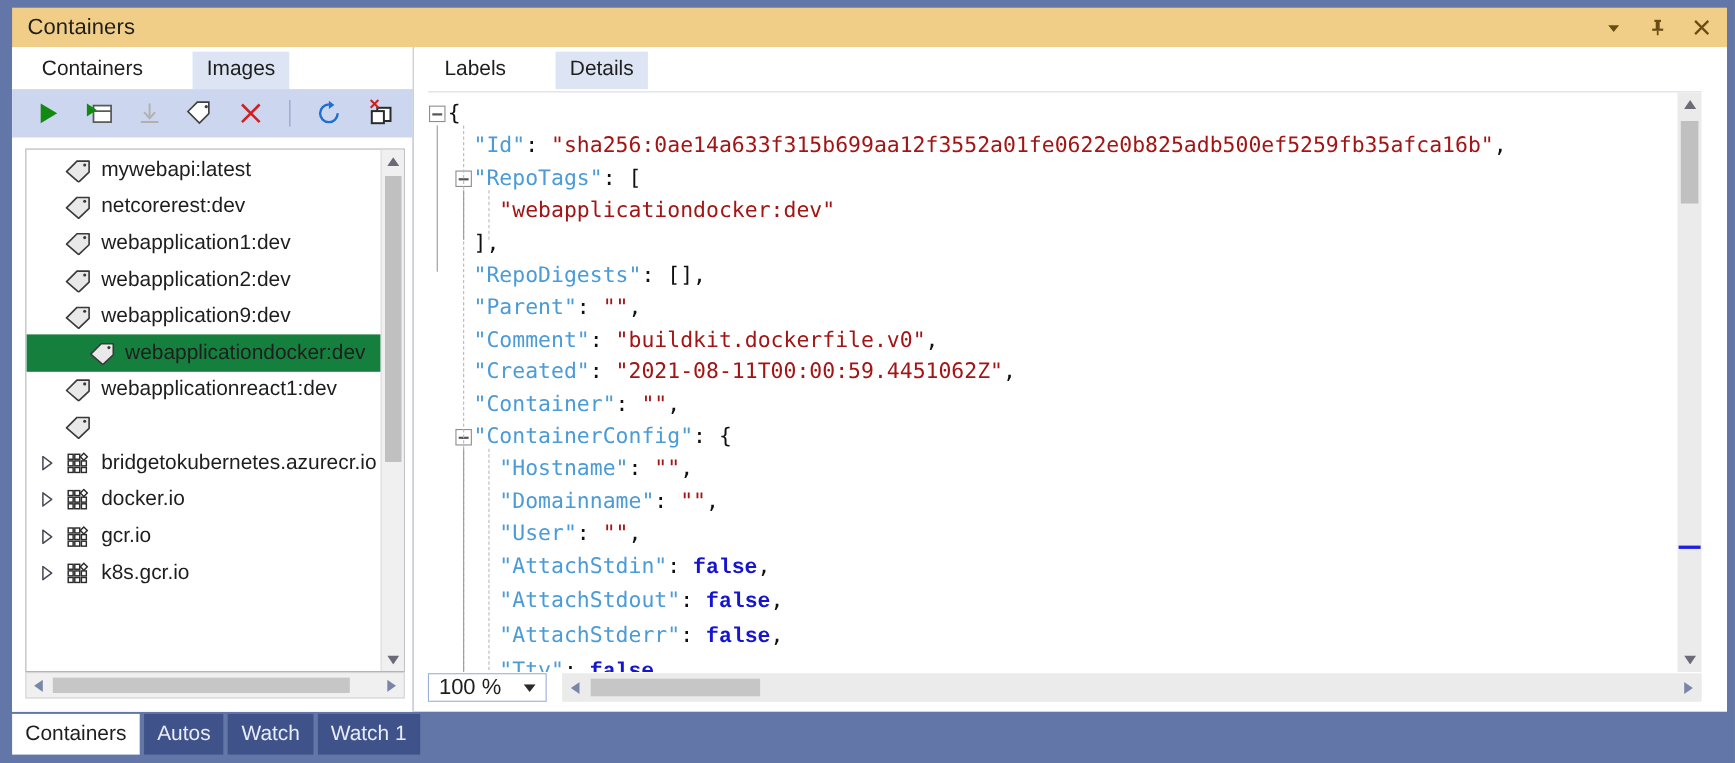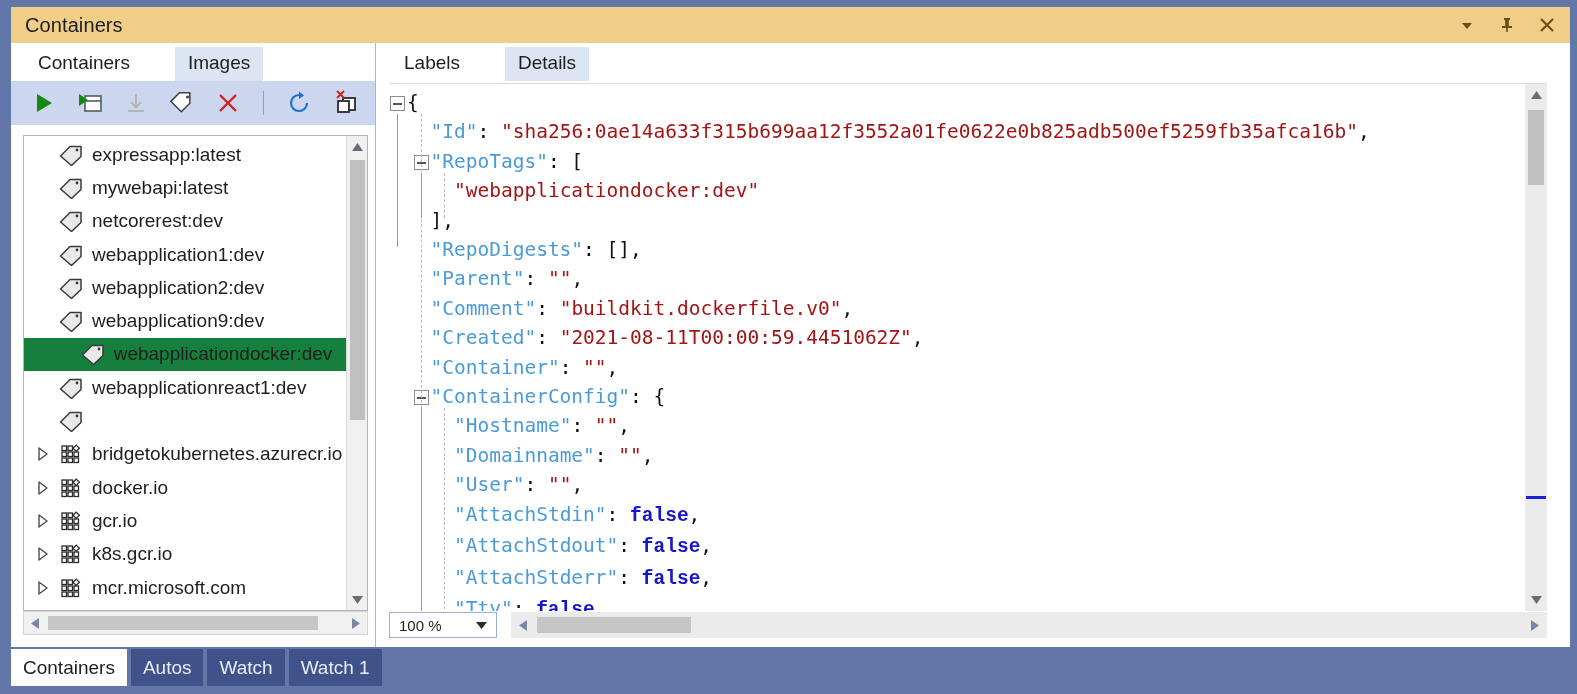--- a/index.html
+++ b/index.html
@@ -221,21 +221,21 @@
     width: 1158px; height: 28px;
     display: flex; align-items: center;
   }
   .zoom-combo {
     width: 108px; height: 26px;
     border: 1px solid #9ab0d8;
     background: #ffffff;
     display: flex; align-items: center;
     box-sizing: border-box;
   }
-  .zoom-value { font-size: 15px; color: #1e1e1e; padding-left: 9px; }
+  .zoom-value { font-size: 20px; color: #1e1e1e; padding-left: 9px; }
   .zoom-caret { margin-left: auto; padding-right: 9px; display:flex; align-items:center; }
   .zoom-hscroll {
     position: relative;
     margin-left: 14px;
     flex: 1; height: 26px;
     background: #ebebeb;
     display: flex; align-items: center;
   }
   .zoom-hscroll .harrow { width: 24px; display:flex; align-items:center; justify-content:center; }
   .zoom-hscroll .harrow.right { position:absolute; right: 0; top:0; bottom:0; }
@@ -343,30 +343,20 @@
           <svg width="28" height="26" viewBox="0 0 28 26">
             <rect x="12" y="8" width="12" height="12" fill="#ffffff" stroke="#2a2a2a" stroke-width="1.8"></rect>
             <rect x="7" y="11" width="11" height="11" fill="#ffffff" stroke="#2a2a2a" stroke-width="1.8"></rect>
             <path d="M6 1 L13 8 M13 1 L6 8" stroke="#cf2121" stroke-width="1.9" fill="none"></path>
           </svg>
         </div>
       </div>
 
       <div class="tree-wrap">
         <div class="tree">
-            <div class="tree-row">
-              <div class="twisty"></div>
-              <div class="row-icon">
-                <svg width="24" height="22" viewBox="0 0 24 22">
-                  <path d="M1.5 12 L11 2.5 L22 2.5 L22 12.5 L12.5 21.5 Z" fill="#e9e9e9" stroke="#3a3a3a" stroke-width="1.5" stroke-linejoin="round"></path>
-                  <circle cx="18" cy="6" r="1.4" fill="#3a3a3a"></circle>
-                </svg>
-              </div>
-              <div class="row-label">expressapp:latest</div>
-            </div>
             <div class="tree-row">
               <div class="twisty"></div>
               <div class="row-icon">
                 <svg width="24" height="22" viewBox="0 0 24 22">
                   <path d="M1.5 12 L11 2.5 L22 2.5 L22 12.5 L12.5 21.5 Z" fill="#e9e9e9" stroke="#3a3a3a" stroke-width="1.5" stroke-linejoin="round"></path>
                   <circle cx="18" cy="6" r="1.4" fill="#3a3a3a"></circle>
                 </svg>
               </div>
               <div class="row-label">mywebapi:latest</div>
             </div>
@@ -515,41 +505,20 @@
                   <rect x="14" y="2" width="4.5" height="4.5" fill="#ffffff" stroke="#2a2a2a" stroke-width="1.3" transform="rotate(45 16.2 4.2)"></rect>
                   <rect x="2" y="8" width="4.5" height="4.5" fill="#ffffff" stroke="#2a2a2a" stroke-width="1.3"></rect>
                   <rect x="8" y="8" width="4.5" height="4.5" fill="#ffffff" stroke="#2a2a2a" stroke-width="1.3"></rect>
                   <rect x="14" y="8" width="4.5" height="4.5" fill="#ffffff" stroke="#2a2a2a" stroke-width="1.3"></rect>
                   <rect x="2" y="14" width="4.5" height="4.5" fill="#ffffff" stroke="#2a2a2a" stroke-width="1.3"></rect>
                   <rect x="8" y="14" width="4.5" height="4.5" fill="#ffffff" stroke="#2a2a2a" stroke-width="1.3"></rect>
                   <rect x="14" y="14" width="4.5" height="4.5" fill="#ffffff" stroke="#2a2a2a" stroke-width="1.3"></rect>
                 </svg>
               </div>
               <div class="row-label">k8s.gcr.io</div>
-            </div>
-            <div class="tree-row">
-              <div class="twisty">
-                <svg width="12" height="14" viewBox="0 0 12 14">
-                  <path d="M2 1 L10 7 L2 13 Z" fill="none" stroke="#4a4a55" stroke-width="1.4" stroke-linejoin="round"></path>
-                </svg>
-              </div>
-              <div class="row-icon">
-                <svg width="22" height="20" viewBox="0 0 22 20">
-                  <rect x="2" y="2" width="4.5" height="4.5" fill="#ffffff" stroke="#2a2a2a" stroke-width="1.3"></rect>
-                  <rect x="8" y="2" width="4.5" height="4.5" fill="#ffffff" stroke="#2a2a2a" stroke-width="1.3"></rect>
-                  <rect x="14" y="2" width="4.5" height="4.5" fill="#ffffff" stroke="#2a2a2a" stroke-width="1.3" transform="rotate(45 16.2 4.2)"></rect>
-                  <rect x="2" y="8" width="4.5" height="4.5" fill="#ffffff" stroke="#2a2a2a" stroke-width="1.3"></rect>
-                  <rect x="8" y="8" width="4.5" height="4.5" fill="#ffffff" stroke="#2a2a2a" stroke-width="1.3"></rect>
-                  <rect x="14" y="8" width="4.5" height="4.5" fill="#ffffff" stroke="#2a2a2a" stroke-width="1.3"></rect>
-                  <rect x="2" y="14" width="4.5" height="4.5" fill="#ffffff" stroke="#2a2a2a" stroke-width="1.3"></rect>
-                  <rect x="8" y="14" width="4.5" height="4.5" fill="#ffffff" stroke="#2a2a2a" stroke-width="1.3"></rect>
-                  <rect x="14" y="14" width="4.5" height="4.5" fill="#ffffff" stroke="#2a2a2a" stroke-width="1.3"></rect>
-                </svg>
-              </div>
-              <div class="row-label">mcr.microsoft.com</div>
             </div>
           </div>
         <div class="vscroll">
           <div class="arrow">
             <svg width="11" height="8" viewBox="0 0 11 8">
                 <path d="M5.5 0 L11 8 L0 8 Z" fill="#6b6b78"></path>
               </svg>
           </div>
           <div class="thumb" style="top:24px;height:260px;"></div>
           <div class="arrow bottom">

